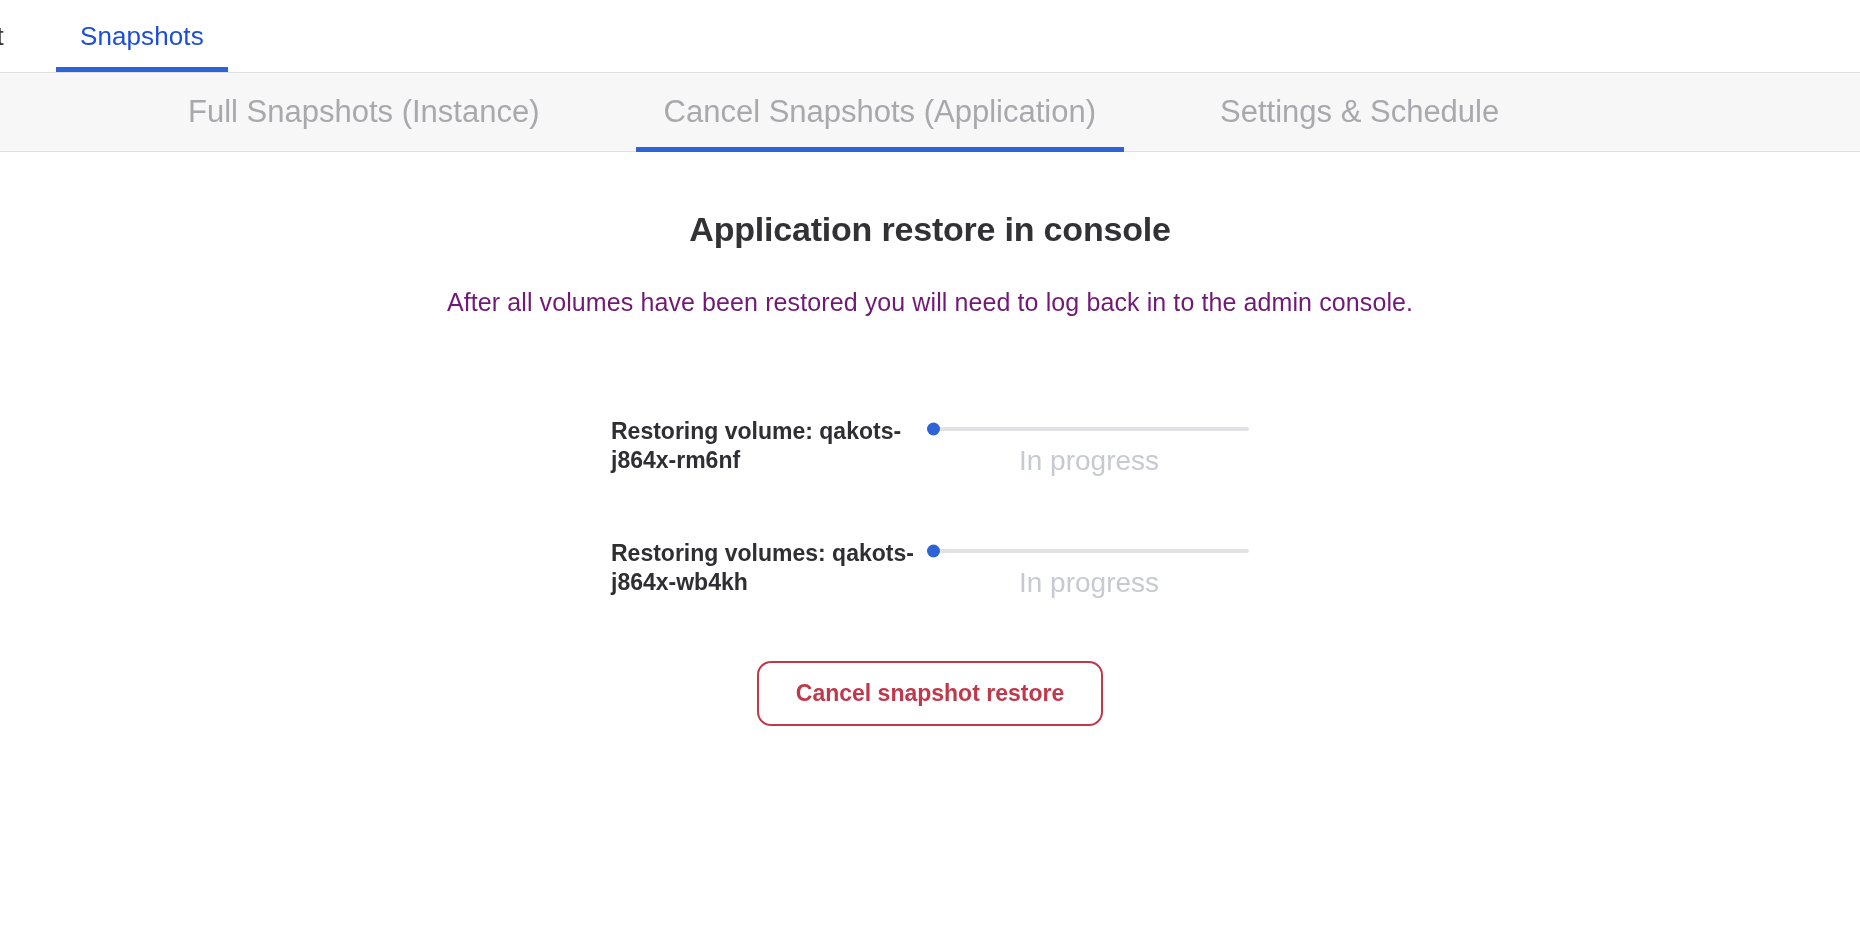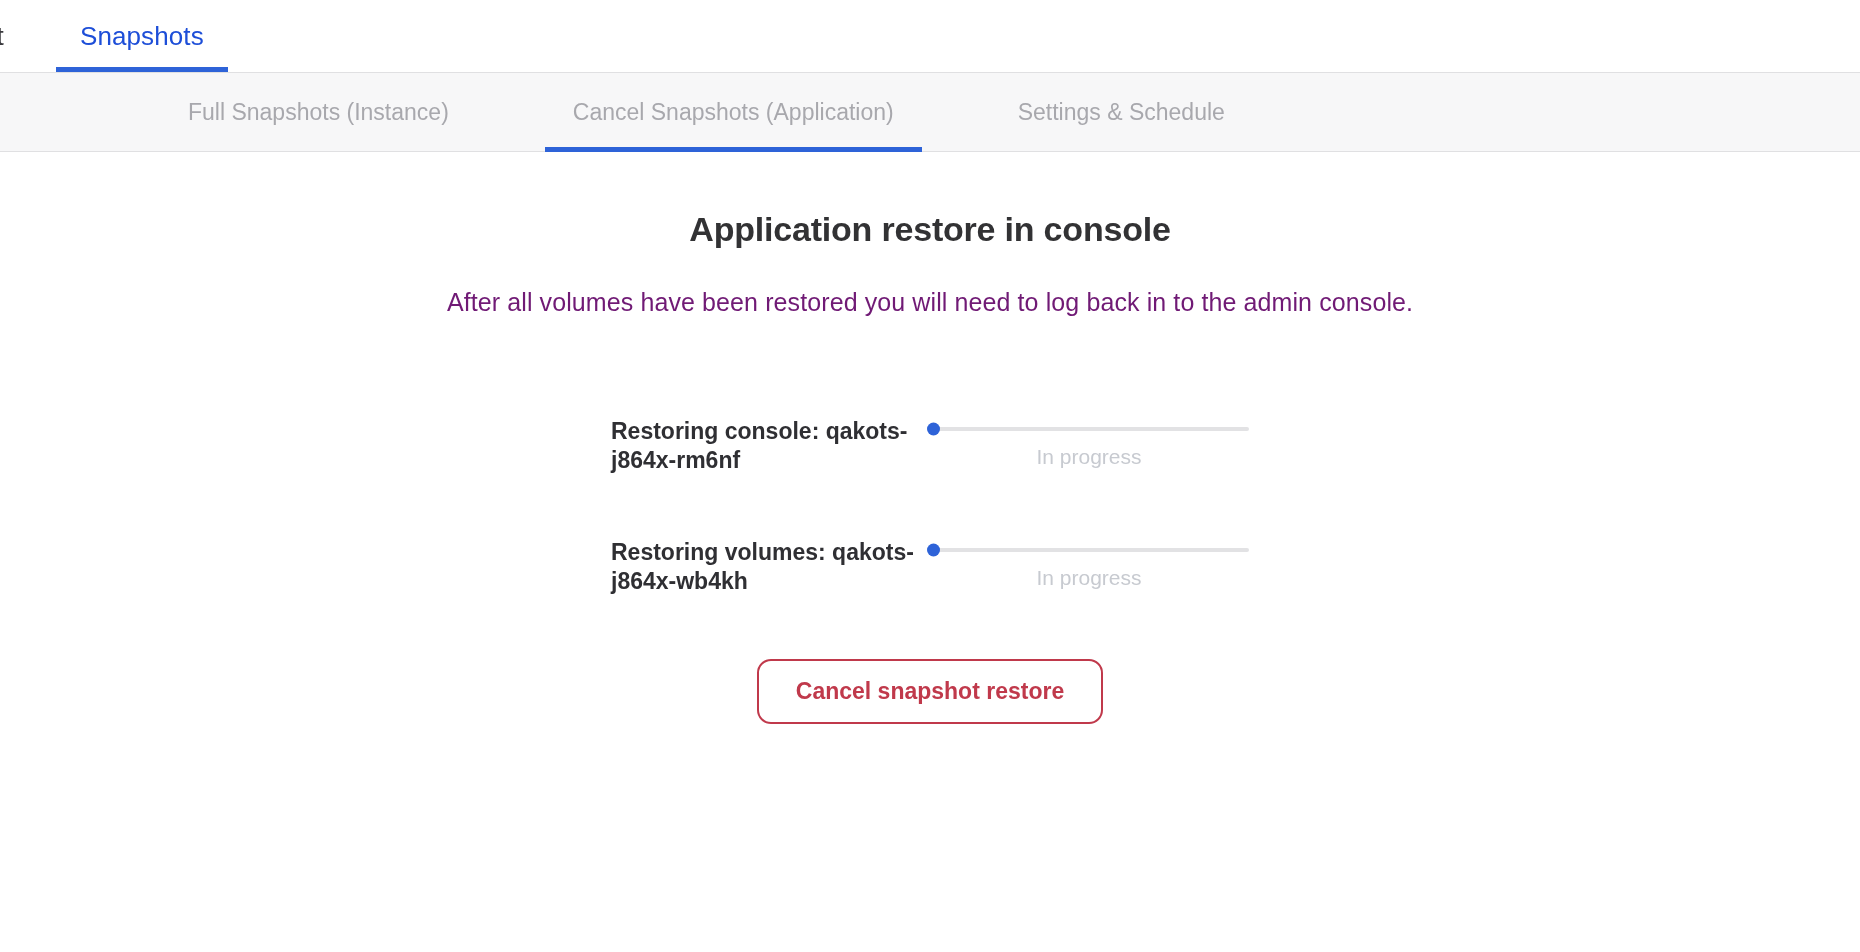--- a/index.html
+++ b/index.html
@@ -69,21 +69,21 @@
     justify-content: flex-start;
     padding-left: 160px;
   }
 
   .sub-tab {
     position: relative;
     display: flex;
     align-items: center;
     padding: 0 28px;
     margin-right: 68px;
-    font-size: 23px;
+    font-size: 31px;
     color: #a8a8ad;
     white-space: nowrap;
     cursor: pointer;
     justify-content: flex-end;
   }
 
   .sub-tab.active {
     color: #a8a8ad;
   }
 
@@ -159,21 +159,21 @@
     top: 50%;
     transform: translate(-2px, -50%);
     width: 13px;
     height: 13px;
     border-radius: 50%;
     background: #2e63d8;
   }
 
   .progress-status {
     margin-top: 14px;
-    font-size: 21px;
+    font-size: 28px;
     color: #c7cad0;
   }
 
   
   .cancel-wrap {
     margin-top: 4px;
     text-align: center;
   }
 
   .cancel-button {
@@ -214,21 +214,21 @@
 </div>
 
 <div class="content">
 
   <div class="page-title">Application restore in console</div>
   <div class="page-subtitle">After all volumes have been restored you will need to log back in to the admin console.</div>
 
   <div class="volumes">
 
     <div class="volume-row">
-      <div class="volume-label">Restoring console: qakots-j864x-rm6nf</div>
+      <div class="volume-label">Restoring volume: qakots-j864x-rm6nf</div>
       <div class="volume-progress">
         <div class="progress-track">
           <div class="progress-dot"></div>
         </div>
         <div class="progress-status">In progress</div>
       </div>
     </div>
 
     <div class="volume-row">
       <div class="volume-label">Restoring volumes: qakots-j864x-wb4kh</div>

